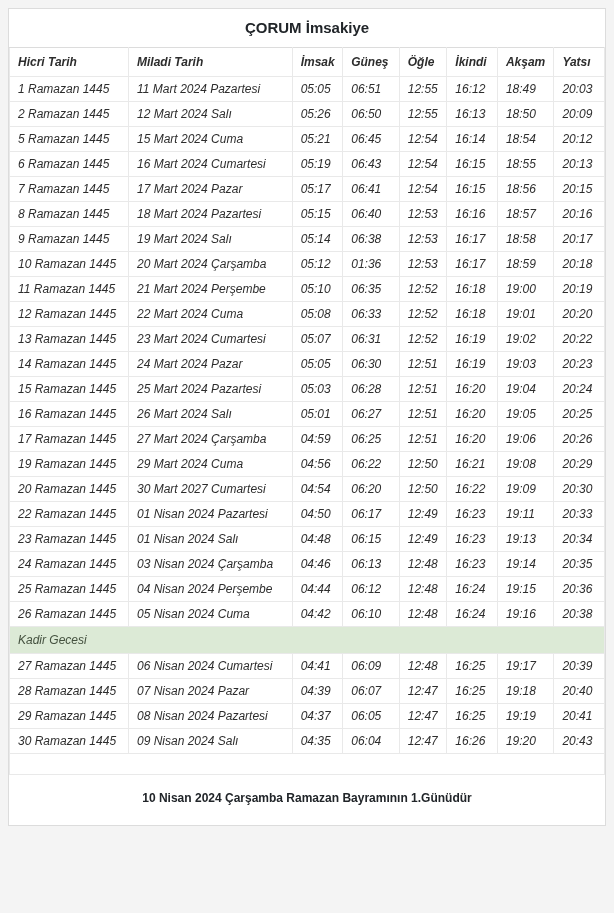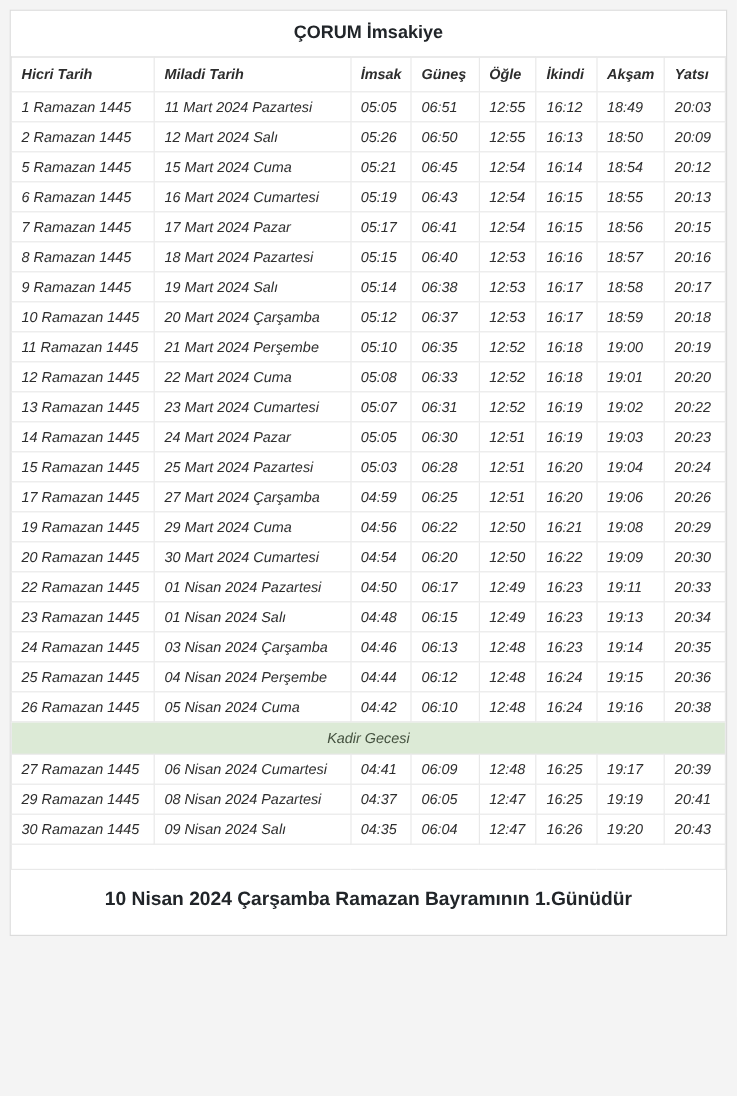--- a/index.html
+++ b/index.html
@@ -44,34 +44,33 @@
   col.c-hicri  { width: 20%; }
   col.c-miladi { width: 27.5%; }
   col.c-imsak  { width: 8.5%; }
   col.c-gunes  { width: 9.5%; }
   col.c-ogle   { width: 8%; }
   col.c-ikindi { width: 8.5%; }
   col.c-aksam  { width: 9.5%; }
   col.c-yatsi  { width: 8.5%; }
   tr.banner td {
     background: #dcead6;
-    text-align: center;
     color: #44513f;
     padding: 6px 8px;
   }
   tr.spacer td {
     height: 21px;
     padding: 0;
   }
   .footer {
     text-align: center;
     padding: 6px 8px 10px 8px;
   }
   .footer p {
-    font-size: 16px;
+    font-size: 12px;
     font-weight: 700;
     color: #212529;
     margin: 10px 0;
   }
 </style>
 </head>
 <body>
 
 <div class="card">
   <div class="title">ÇORUM İmsakiye</div>
@@ -167,21 +166,21 @@
           <td>06:38</td>
           <td>12:53</td>
           <td>16:17</td>
           <td>18:58</td>
           <td>20:17</td>
         </tr>
         <tr>
           <td>10 Ramazan 1445</td>
           <td>20 Mart 2024 Çarşamba</td>
           <td>05:12</td>
-          <td>06:37</td>
+          <td>01:36</td>
           <td>12:53</td>
           <td>16:17</td>
           <td>18:59</td>
           <td>20:18</td>
         </tr>
         <tr>
           <td>11 Ramazan 1445</td>
           <td>21 Mart 2024 Perşembe</td>
           <td>05:10</td>
           <td>06:35</td>
@@ -224,20 +223,30 @@
           <td>15 Ramazan 1445</td>
           <td>25 Mart 2024 Pazartesi</td>
           <td>05:03</td>
           <td>06:28</td>
           <td>12:51</td>
           <td>16:20</td>
           <td>19:04</td>
           <td>20:24</td>
         </tr>
         <tr>
+          <td>16 Ramazan 1445</td>
+          <td>26 Mart 2024 Salı</td>
+          <td>05:01</td>
+          <td>06:27</td>
+          <td>12:51</td>
+          <td>16:20</td>
+          <td>19:05</td>
+          <td>20:25</td>
+        </tr>
+        <tr>
           <td>17 Ramazan 1445</td>
           <td>27 Mart 2024 Çarşamba</td>
           <td>04:59</td>
           <td>06:25</td>
           <td>12:51</td>
           <td>16:20</td>
           <td>19:06</td>
           <td>20:26</td>
         </tr>
         <tr>
@@ -245,21 +254,21 @@
           <td>29 Mart 2024 Cuma</td>
           <td>04:56</td>
           <td>06:22</td>
           <td>12:50</td>
           <td>16:21</td>
           <td>19:08</td>
           <td>20:29</td>
         </tr>
         <tr>
           <td>20 Ramazan 1445</td>
-          <td>30 Mart 2024 Cumartesi</td>
+          <td>30 Mart 2027 Cumartesi</td>
           <td>04:54</td>
           <td>06:20</td>
           <td>12:50</td>
           <td>16:22</td>
           <td>19:09</td>
           <td>20:30</td>
         </tr>
         <tr>
           <td>22 Ramazan 1445</td>
           <td>01 Nisan 2024 Pazartesi</td>
@@ -317,20 +326,30 @@
           <td>27 Ramazan 1445</td>
           <td>06 Nisan 2024 Cumartesi</td>
           <td>04:41</td>
           <td>06:09</td>
           <td>12:48</td>
           <td>16:25</td>
           <td>19:17</td>
           <td>20:39</td>
         </tr>
         <tr>
+          <td>28 Ramazan 1445</td>
+          <td>07 Nisan 2024 Pazar</td>
+          <td>04:39</td>
+          <td>06:07</td>
+          <td>12:47</td>
+          <td>16:25</td>
+          <td>19:18</td>
+          <td>20:40</td>
+        </tr>
+        <tr>
           <td>29 Ramazan 1445</td>
           <td>08 Nisan 2024 Pazartesi</td>
           <td>04:37</td>
           <td>06:05</td>
           <td>12:47</td>
           <td>16:25</td>
           <td>19:19</td>
           <td>20:41</td>
         </tr>
         <tr>

